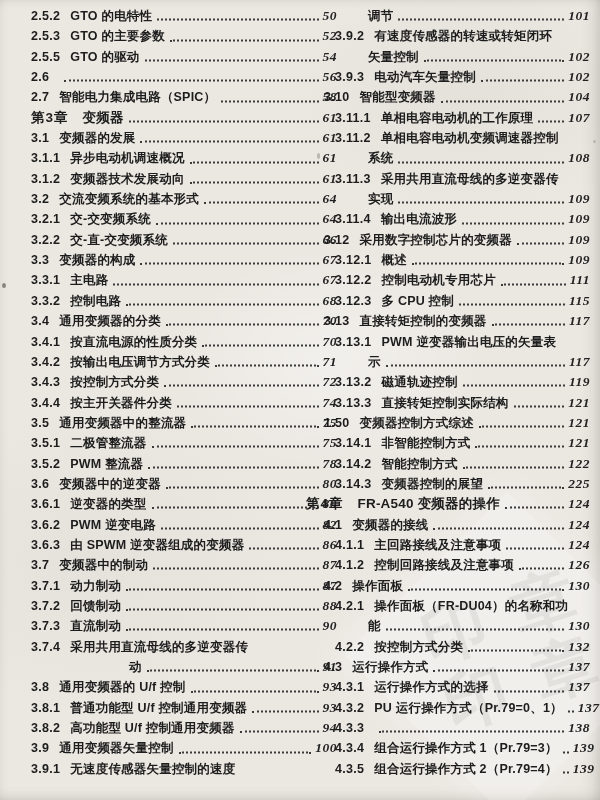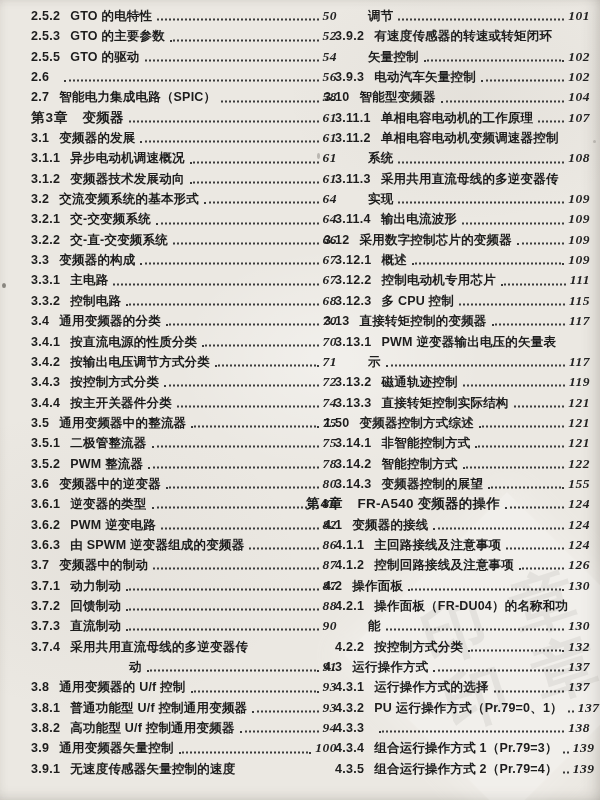--- a/index.html
+++ b/index.html
@@ -430,21 +430,21 @@
       <div class="row lvl-ss">
         <span class="num">3.14.2</span>
         <span class="title">智能控制方式</span>
         <span class="leader"></span>
         <span class="page-num">122</span>
       </div>
       <div class="row lvl-ss">
         <span class="num">3.14.3</span>
         <span class="title">变频器控制的展望</span>
         <span class="leader"></span>
-        <span class="page-num">155</span>
+        <span class="page-num">225</span>
       </div>
       <div class="row lvl-c">
         <span class="num">第4章</span>
         <span class="title">FR-A540 变频器的操作</span>
         <span class="leader"></span>
         <span class="page-num">124</span>
       </div>
       <div class="row lvl-s">
         <span class="num">4.1</span>
         <span class="title">变频器的接线</span>

